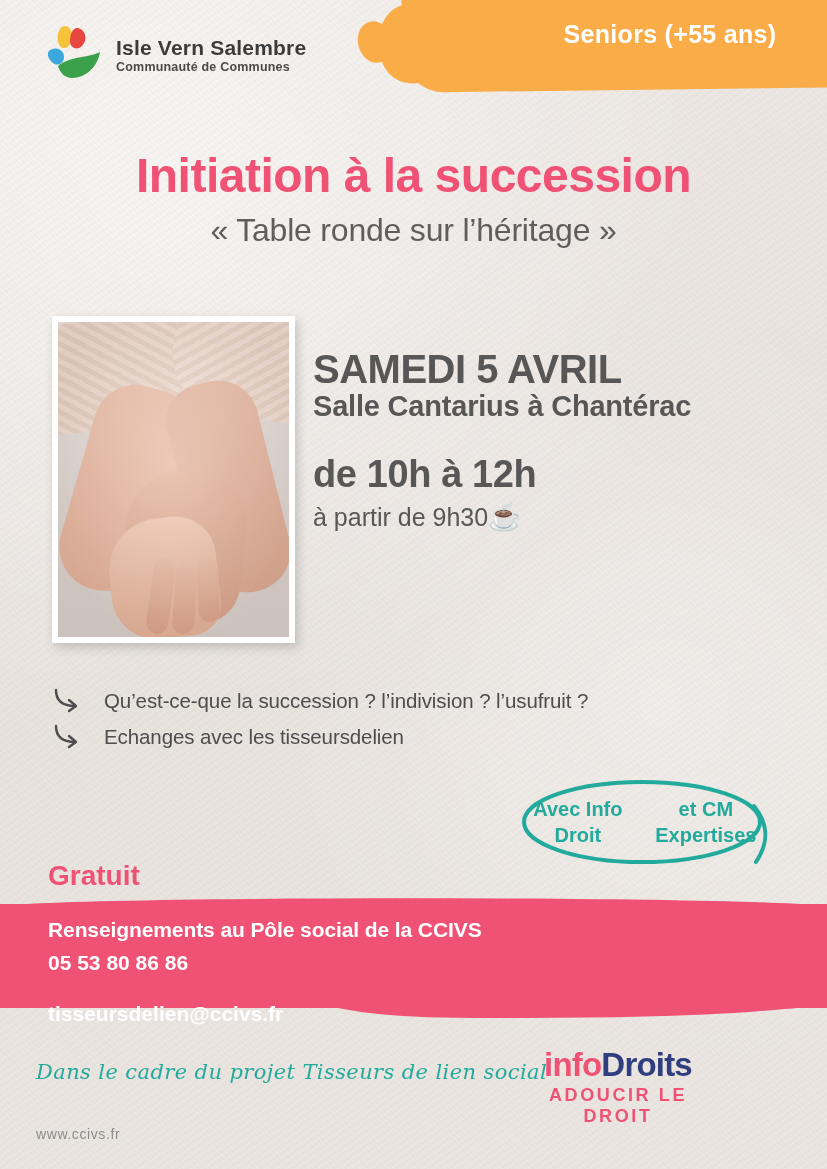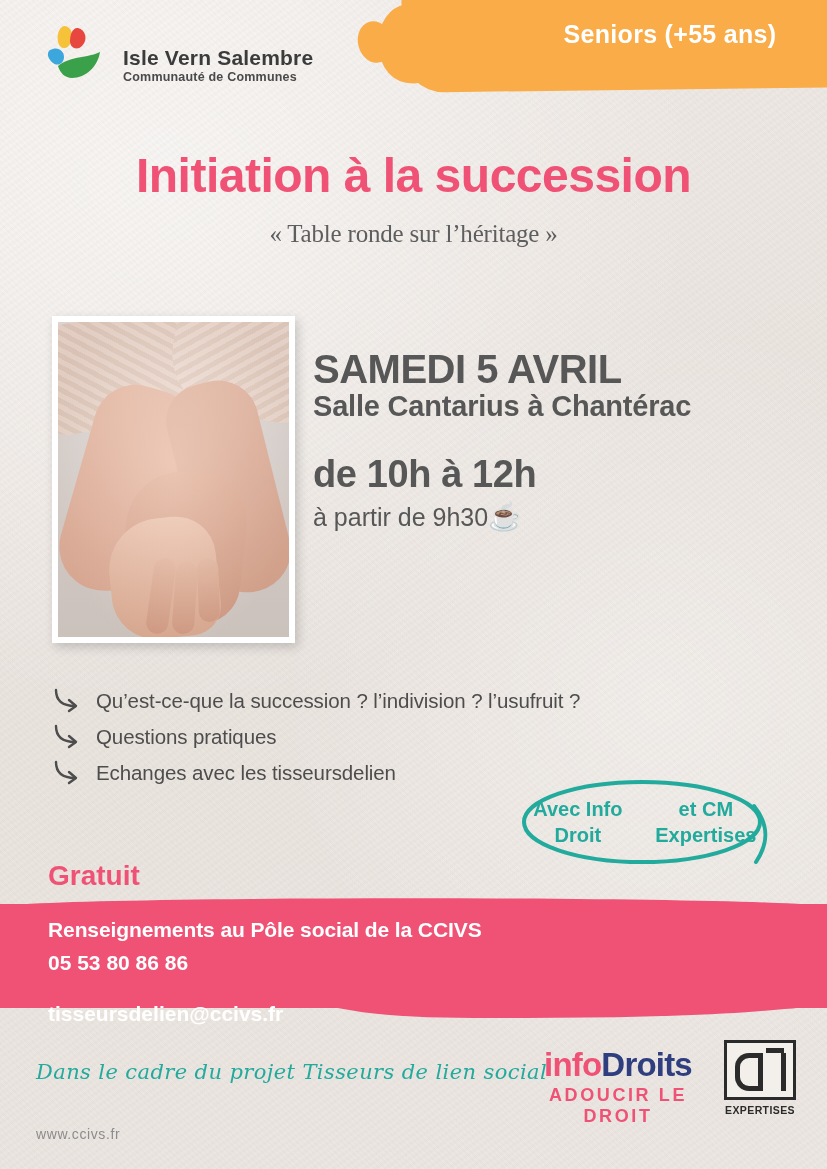--- a/index.html
+++ b/index.html
@@ -62,22 +62,22 @@
     font-weight: bold;
     color: #ffffff;
     letter-spacing: 0.3px;
     z-index: 3;
   }
 
   .logo-block {
     position: absolute;
     top: 22px; left: 44px;
     display: flex;
-    align-items: flex-end;
-    gap: 17px;
+    align-items: center;
+    gap: 10px;
   }
   .logo-mark { width: 62px; height: 62px; position: relative; }
   .logo-text { padding-top: 4px; }
   .logo-title {
     font-size: 21px; font-weight: bold; color: #3b3b3b; letter-spacing: 0.2px;
   }
   .logo-sub {
     font-size: 12.5px; font-weight: bold; color: #4a4a4a; letter-spacing: 0.2px;
   }
 
@@ -86,26 +86,25 @@
     position: absolute;
     top: 148px; left: 0; width: 827px;
     text-align: center;
     font-size: 48px;
     font-weight: bold;
     color: #ef5274;
     letter-spacing: -0.5px;
   }
   .subtitle {
     position: absolute;
-    top: 220px; left: 0; width: 827px;
+    top: 212px; left: 0; width: 827px;
     text-align: center;
-    font-size: 25px;
+    font-size: 32px;
     color: #5e5e5e;
     letter-spacing: -0.2px;
-    font-family: Liberation Serif, serif;
   }
 
   
   .photo-frame {
     position: absolute;
     top: 316px; left: 52px;
     width: 243px; height: 327px;
     background: #ffffff;
     padding: 6px;
     box-shadow: 3px 4px 10px rgba(0,0,0,0.18);
@@ -183,21 +182,21 @@
     margin-top: 30px;
   }
   .d-welcome {
     font-size: 25px; color: #575757; margin-top: 6px; line-height: 1.18;
   }
   .d-welcome .cup { font-size: 27px; }
 
   
   .bullets { position: absolute; top: 688px; left: 52px; width: 720px; }
   .bullet-row {
-    display: flex; align-items: center; gap: 14px;
+    display: flex; align-items: center; gap: 22px;
     margin-bottom: 10px;
   }
   .arrow-icon { width: 30px; height: 26px; flex: 0 0 30px; }
   .bullet-text { font-size: 20.5px; color: #4d4d4d; letter-spacing: -0.1px; }
 
   
   .bubble {
     position: absolute; top: 778px; left: 518px;
     width: 256px; height: 90px;
   }
@@ -365,29 +364,20 @@
       </span>
       <span class="bullet-text">Qu’est-ce-que la succession ? l’indivision ? l’usufruit ?</span>
     </div>
     <div class="bullet-row">
       <span class="arrow-icon">
         <svg width="30" height="26" viewBox="0 0 30 26" aria-hidden="true">
           <path d="M4 2 C4 12 10 18 23 18" stroke="#4d4d4d" stroke-width="2.4" fill="none" stroke-linecap="round"></path>
           <path d="M17 12 L24 18 L17 23" stroke="#4d4d4d" stroke-width="2.4" fill="none" stroke-linecap="round" stroke-linejoin="round"></path>
         </svg>
       </span>
-      <span class="bullet-text">Questions pratiques</span>
-    </div>
-    <div class="bullet-row">
-      <span class="arrow-icon">
-        <svg width="30" height="26" viewBox="0 0 30 26" aria-hidden="true">
-          <path d="M4 2 C4 12 10 18 23 18" stroke="#4d4d4d" stroke-width="2.4" fill="none" stroke-linecap="round"></path>
-          <path d="M17 12 L24 18 L17 23" stroke="#4d4d4d" stroke-width="2.4" fill="none" stroke-linecap="round" stroke-linejoin="round"></path>
-        </svg>
-      </span>
       <span class="bullet-text">Echanges avec les tisseursdelien</span>
     </div>
   </div>
 
   <div class="bubble">
     <svg viewBox="0 0 256 90" aria-hidden="true">
       <ellipse cx="124" cy="44" rx="118" ry="40" fill="none" stroke="#22aa9d" stroke-width="4"></ellipse>
       <path d="M236 28 C252 48 250 66 238 84" fill="none" stroke="#22aa9d" stroke-width="4" stroke-linecap="round"></path>
     </svg>
     <div class="bubble-text">
@@ -408,20 +398,13 @@
   <div class="footer-script">Dans le cadre du projet Tisseurs de lien social</div>
   <div class="footer-url">www.ccivs.fr</div>
 
   <div class="info-droits">
     <div class="id-main">
       <span>info</span><span class="blue">Droits</span>
     </div>
     <div class="id-sub">ADOUCIR LE DROIT</div>
   </div>
 
-  <div class="cm-logo">
-    <div class="cm-box">
-      <div class="cm-c"></div>
-      <div class="cm-m"></div>
-    </div>
-    <div class="cm-label">EXPERTISES</div>
-  </div>
 </div>
 
 </body></html>

